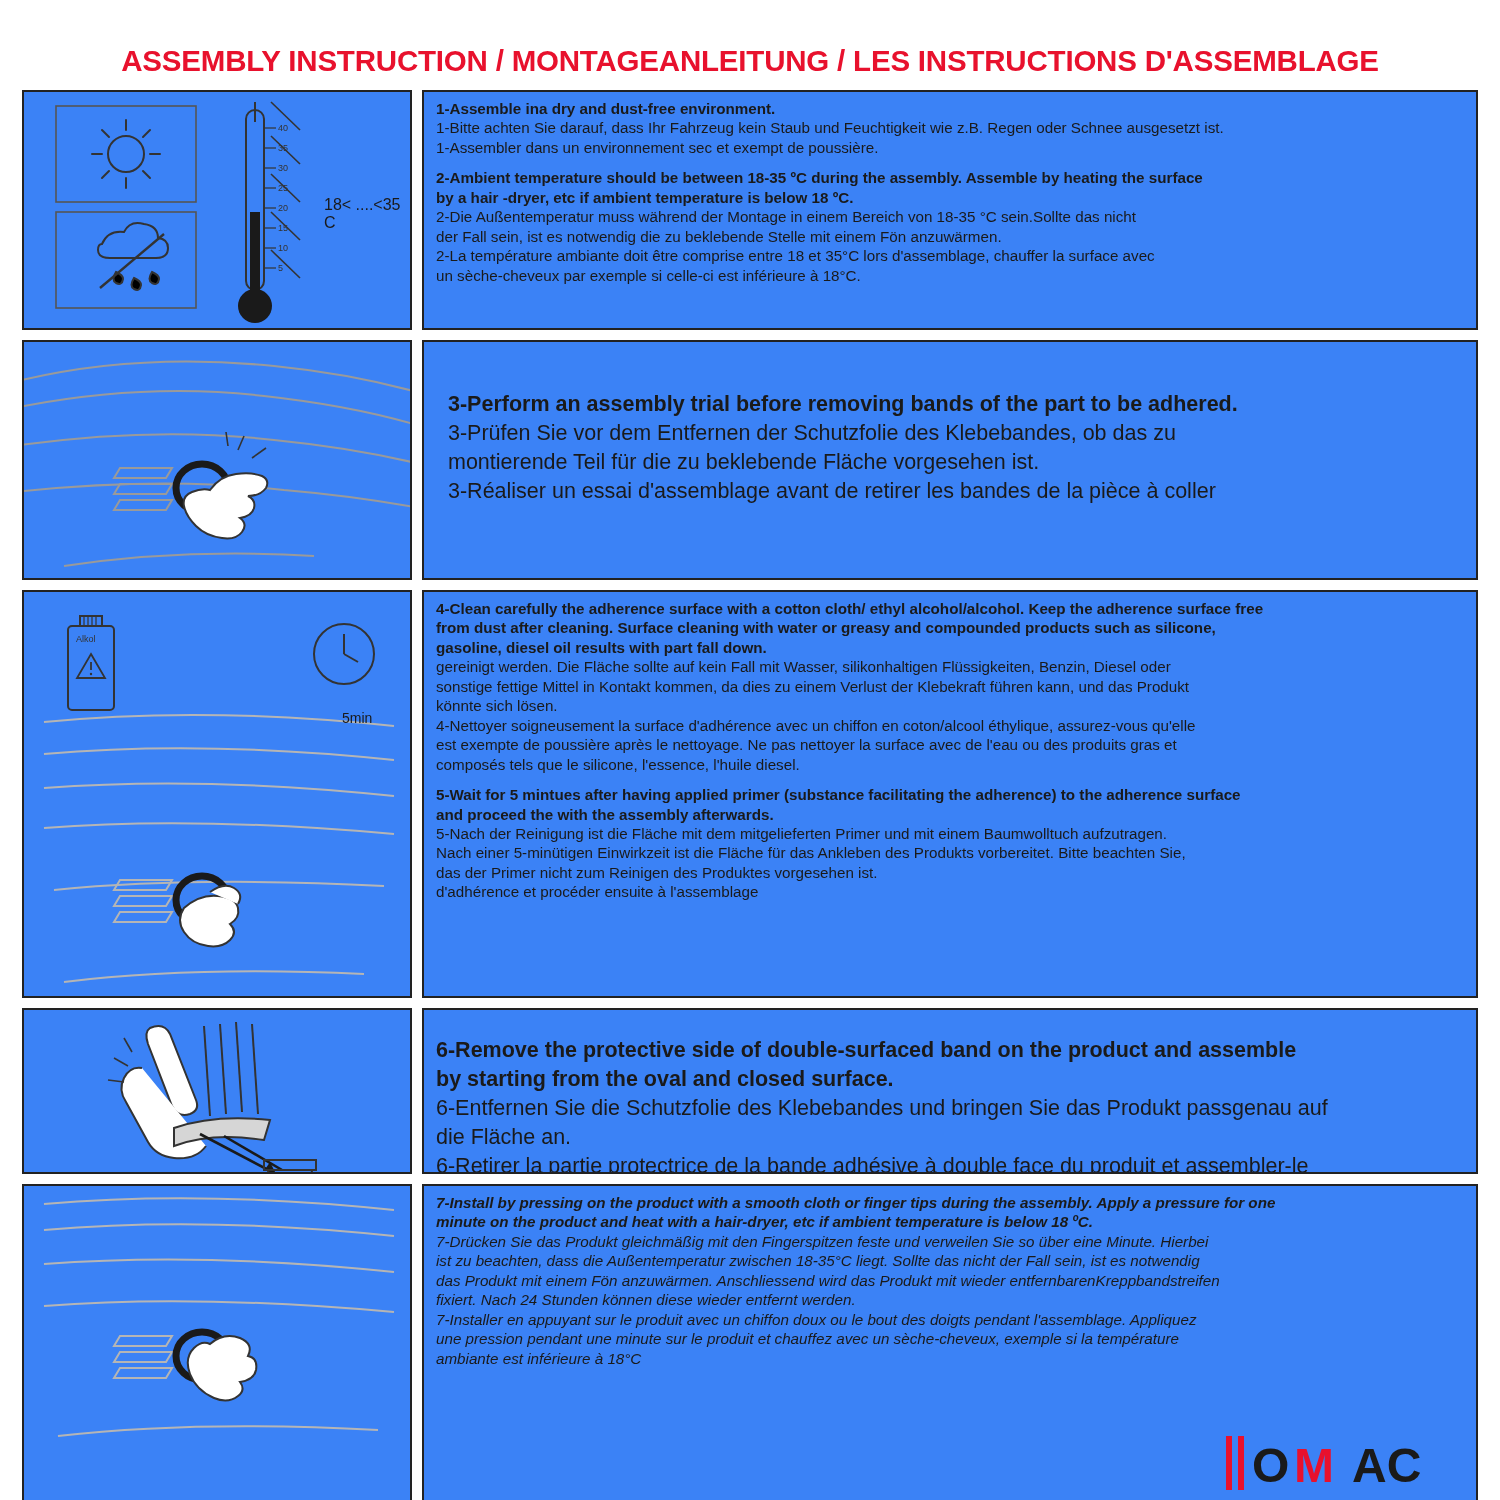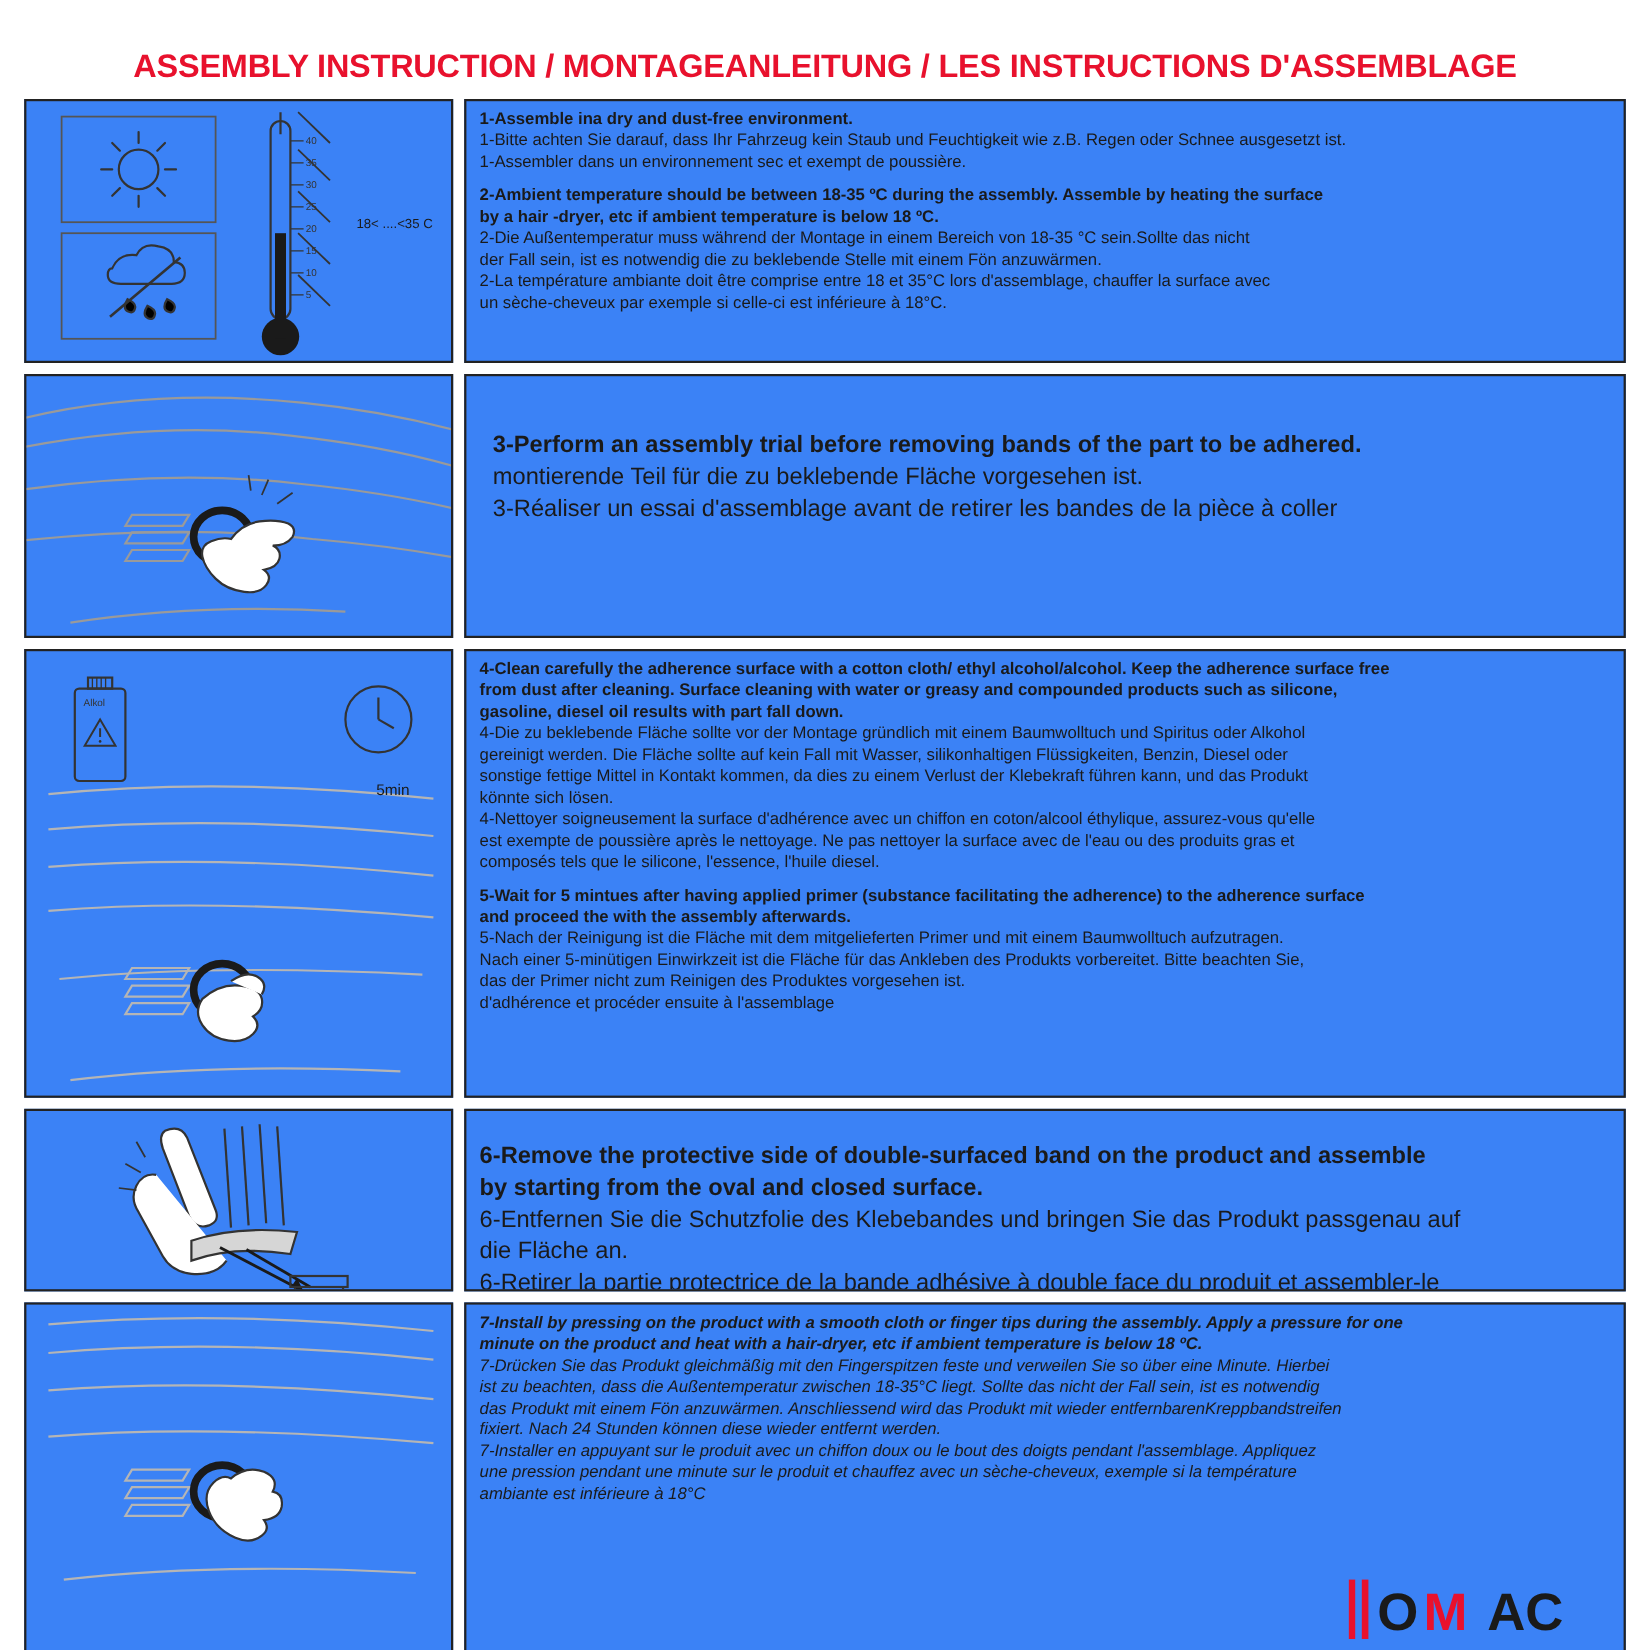--- a/index.html
+++ b/index.html
@@ -148,21 +148,21 @@
               <text x="254" y="159" stroke="none">10</text>
             <line x1="240" y1="176" x2="252" y2="176"></line>
               <text x="254" y="179" stroke="none">5</text>
           </g>
           <line x1="247" y1="10" x2="276" y2="38" stroke="#333" stroke-width="1.6"></line>
           <line x1="247" y1="44" x2="276" y2="72" stroke="#333" stroke-width="1.6"></line>
           <line x1="247" y1="82" x2="276" y2="110" stroke="#333" stroke-width="1.6"></line>
           <line x1="247" y1="120" x2="276" y2="148" stroke="#333" stroke-width="1.6"></line>
           <line x1="247" y1="158" x2="276" y2="186" stroke="#333" stroke-width="1.6"></line>
         </svg>
-        <div style="position:absolute; left:300px; top:104px; font-size:12px;">18&lt; ....&lt;35 C</div>
+        <div style="position:absolute; left:300px; top:104px; font-size:16px;">18&lt; ....&lt;35 C</div>
       </div>
       <div class="cell cell-txt txt">
         <p class="b">1-Assemble ina dry and dust-free environment.</p>
         <p>1-Bitte achten Sie darauf, dass Ihr Fahrzeug kein Staub und Feuchtigkeit wie z.B. Regen oder Schnee ausgesetzt ist.</p>
         <p>1-Assembler dans un environnement sec et exempt de poussière.</p>
         <div class="gap"></div>
         <p class="b">2-Ambient temperature should be between 18-35 ºC  during the assembly. Assemble by heating the surface</p>
         <p class="b">by a hair -dryer, etc if ambient temperature is below 18 ºC.</p>
         <p>2-Die Außentemperatur muss während der Montage in einem Bereich von 18-35 °C  sein.Sollte das nicht</p>
         <p>der Fall sein, ist es notwendig die zu beklebende Stelle mit einem Fön anzuwärmen.</p>
@@ -192,20 +192,21 @@
           </g>
           <g stroke="#333" stroke-width="1.6" fill="none">
             <path d="M214 108 l6 -14"></path>
               <path d="M228 116 l14 -10"></path>
               <path d="M204 104 l-2 -14"></path>
           </g>
         </svg>
       </div>
       <div class="cell cell-txt txt big mid-pad">
         <p class="b">3-Perform an assembly trial before removing bands of the part to be adhered.</p>
+        <p>3-Prüfen Sie vor dem Entfernen der Schutzfolie des Klebebandes, ob das zu</p>
         <p>montierende Teil für die zu beklebende Fläche vorgesehen ist.</p>
         <p>3-Réaliser un essai d'assemblage avant de retirer les bandes de la pièce à coller</p>
       </div>
     </div>
 
     <div class="row r3">
       <div class="cell cell-img">
         <svg viewBox="0 0 386 404" width="386" height="404">
 
           <rect x="56" y="24" width="22" height="10" fill="none" stroke="#333" stroke-width="2"></rect>
@@ -241,21 +242,20 @@
           <ellipse cx="178" cy="308" rx="26" ry="24" fill="none" stroke="#1a1a1a" stroke-width="7"></ellipse>
           <path d="M160 316 q16 -14 34 -12 q18 2 20 12 q2 10 -8 16 q8 8 0 16 q-8 8 -22 6 q-16 -2 -24 -14 q-8 -12 0 -24z" fill="#fff" stroke="#333" stroke-width="2"></path>
           <path d="M186 300 q14 -10 24 -4 q10 6 4 16" fill="#fff" stroke="#333" stroke-width="2"></path>
         </svg>
         <div style="position:absolute; left:318px; top:118px; font-size:14px;">5min</div>
       </div>
       <div class="cell cell-txt txt">
         <p class="b">4-Clean carefully the adherence surface with a cotton cloth/ ethyl alcohol/alcohol. Keep the adherence surface free</p>
         <p class="b">from dust after cleaning. Surface cleaning with water or greasy and compounded products such as silicone,</p>
         <p class="b">gasoline, diesel oil results with part fall down.</p>
-        <p>4-Die zu beklebende Fläche sollte vor der Montage gründlich mit einem Baumwolltuch und Spiritus oder Alkohol</p>
         <p>gereinigt werden. Die Fläche sollte auf kein Fall mit Wasser, silikonhaltigen Flüssigkeiten, Benzin, Diesel oder</p>
         <p>sonstige fettige Mittel in Kontakt kommen, da dies zu einem Verlust der Klebekraft führen kann, und das Produkt</p>
         <p>könnte sich lösen.</p>
         <p>4-Nettoyer soigneusement la surface d'adhérence avec un chiffon en coton/alcool éthylique, assurez-vous qu'elle</p>
         <p>est exempte de poussière après le nettoyage. Ne pas nettoyer la surface avec de l'eau ou des produits gras et</p>
         <p>composés tels que le silicone, l'essence, l'huile diesel.</p>
         <div class="gap"></div>
         <p class="b">5-Wait for 5 mintues after having applied primer (substance facilitating the adherence) to the adherence surface</p>
         <p class="b">and proceed the with the assembly afterwards.</p>
         <p>5-Nach der Reinigung ist die Fläche mit dem mitgelieferten Primer und mit einem Baumwolltuch aufzutragen.</p>

